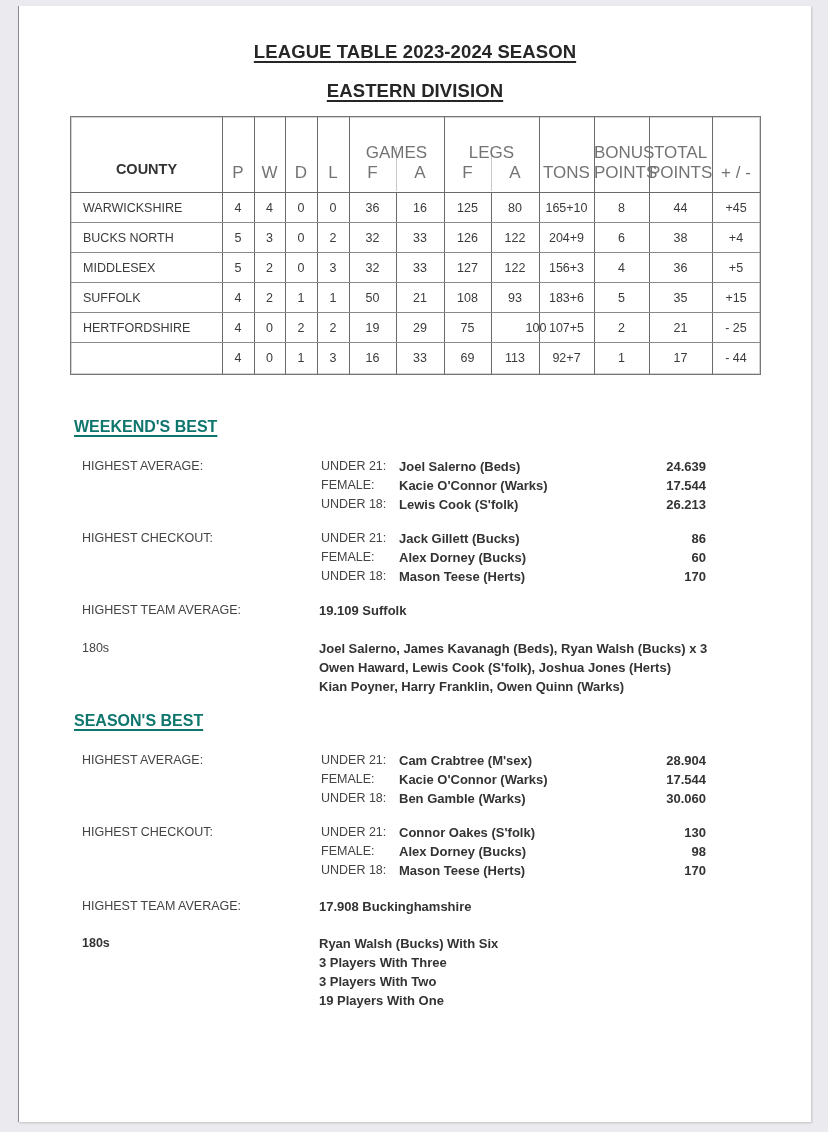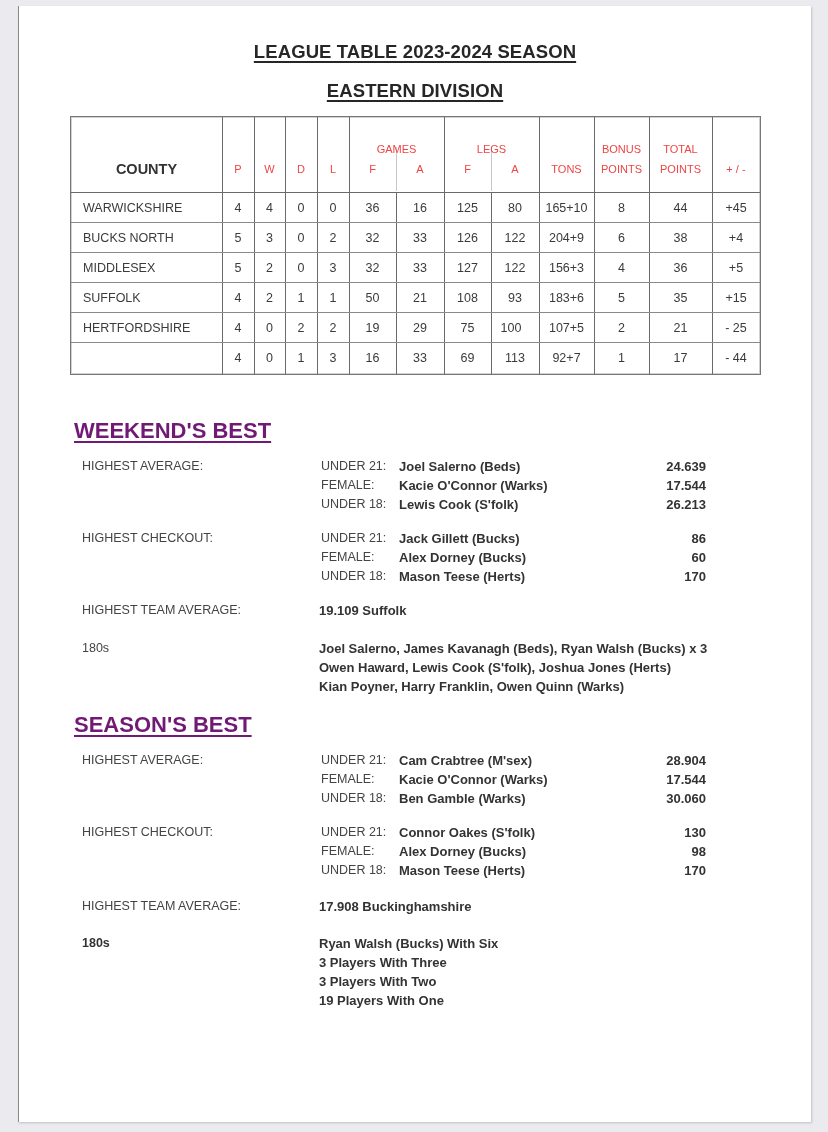--- a/index.html
+++ b/index.html
@@ -44,31 +44,31 @@
   .league .hl { position: absolute; left: 0; right: 0; height: 0; border-top: 1px solid #8a8a8a; }
   .league .sub { position: absolute; top: 30px; height: 44px; width: 0; border-left: 1px solid #c8c8c8; }
   .cell {
     position: absolute;
     text-align: center;
     font-size: 12.5px;
     color: #3b3b3b;
     line-height: 29px;
     height: 29px;
   }
-  .hcell { position: absolute; text-align: center; font-size: 11px; color: #ef4444; }
+  .hcell { position: absolute; text-align: center; font-size: 17px; color: #737373; }
   .county-h { font-size: 14.5px; font-weight: bold; color: #333; }
   .county { text-align: left; padding-left: 12px; box-sizing: border-box; }
 
   
   .sec-h {
     position: absolute;
     left: 55px;
     font-weight: bold;
-    font-size: 22px;
-    color: #701a75;
+    font-size: 16px;
+    color: #0f766e;
   }
   .sec-h span { text-decoration: underline; text-underline-offset: 3px; text-decoration-thickness: 1.5px; }
   .lbl {
     position: absolute;
     left: 63px;
     font-size: 12.5px;
     color: #444;
   }
   .lbl.bold { font-weight: bold; color: #333; }
   .cat {
@@ -219,21 +219,21 @@
 
     <div style="position:absolute; left:0; top:197px; width:100%; height:29px;">
       <div class="cell county" style="left:0; width:151px">HERTFORDSHIRE</div>
       <div class="cell" style="left:151px; width:32px">4</div>
       <div class="cell" style="left:183px; width:31px">0</div>
       <div class="cell" style="left:214px; width:32px">2</div>
       <div class="cell" style="left:246px; width:32px">2</div>
       <div class="cell" style="left:278px; width:47px">19</div>
       <div class="cell" style="left:325px; width:48px">29</div>
       <div class="cell" style="left:373px; width:47px">75</div>
-      <div class="cell" style="left:416px; width:48px">100</div>
+      <div class="cell" style="left:441px; width:48px">100</div>
       <div class="cell" style="left:468px; width:55px">107+5</div>
       <div class="cell" style="left:523px; width:55px">2</div>
       <div class="cell" style="left:578px; width:63px">21</div>
       <div class="cell" style="left:641px; width:48px">- 25</div>
     </div>
 
     <div style="position:absolute; left:0; top:227px; width:100%; height:29px;">
       <div class="cell" style="left:151px; width:32px">4</div>
       <div class="cell" style="left:183px; width:31px">0</div>
       <div class="cell" style="left:214px; width:32px">1</div>

